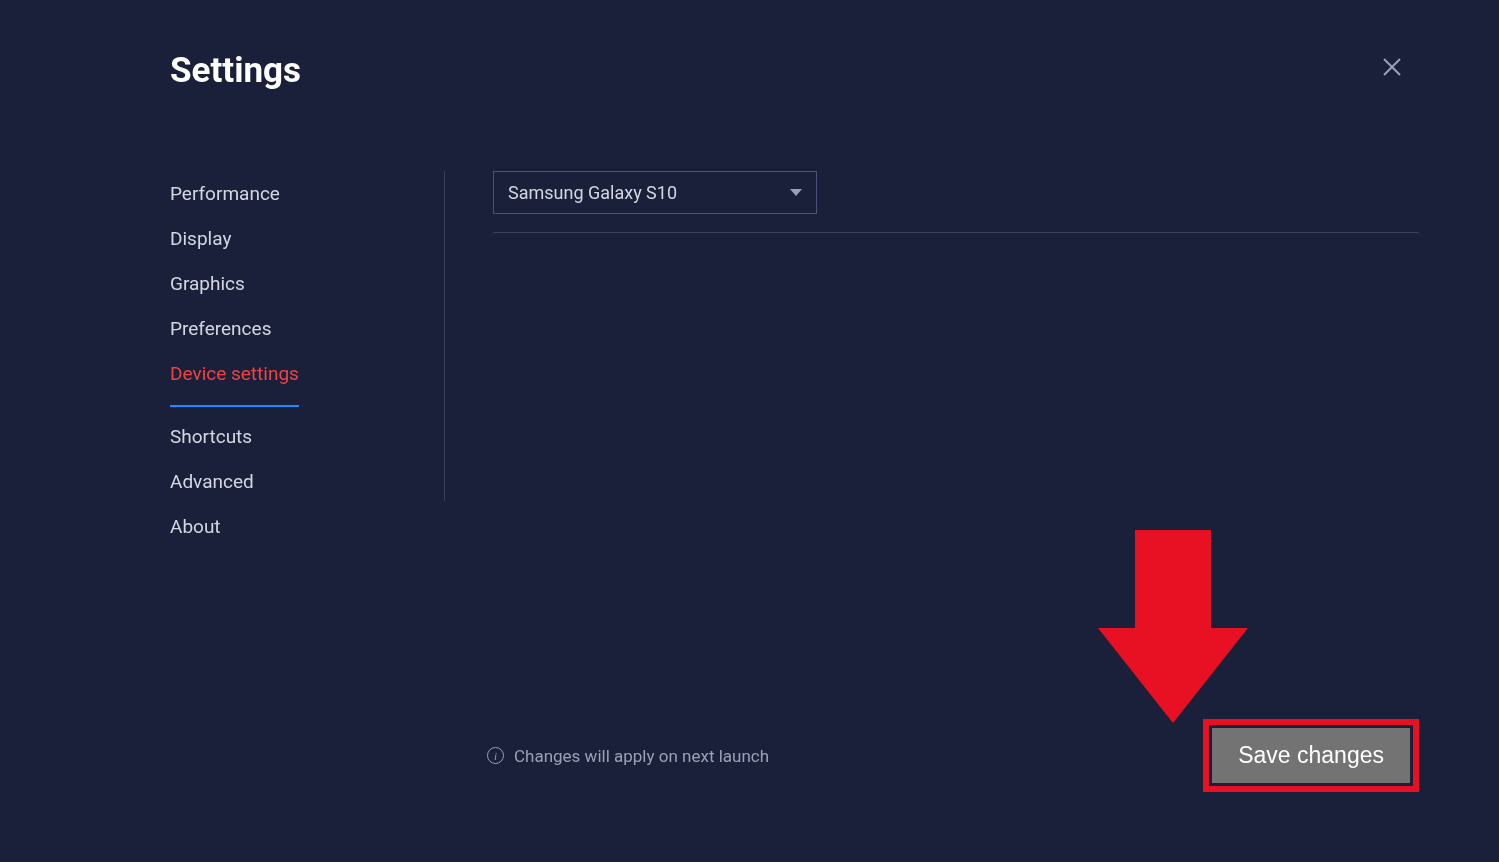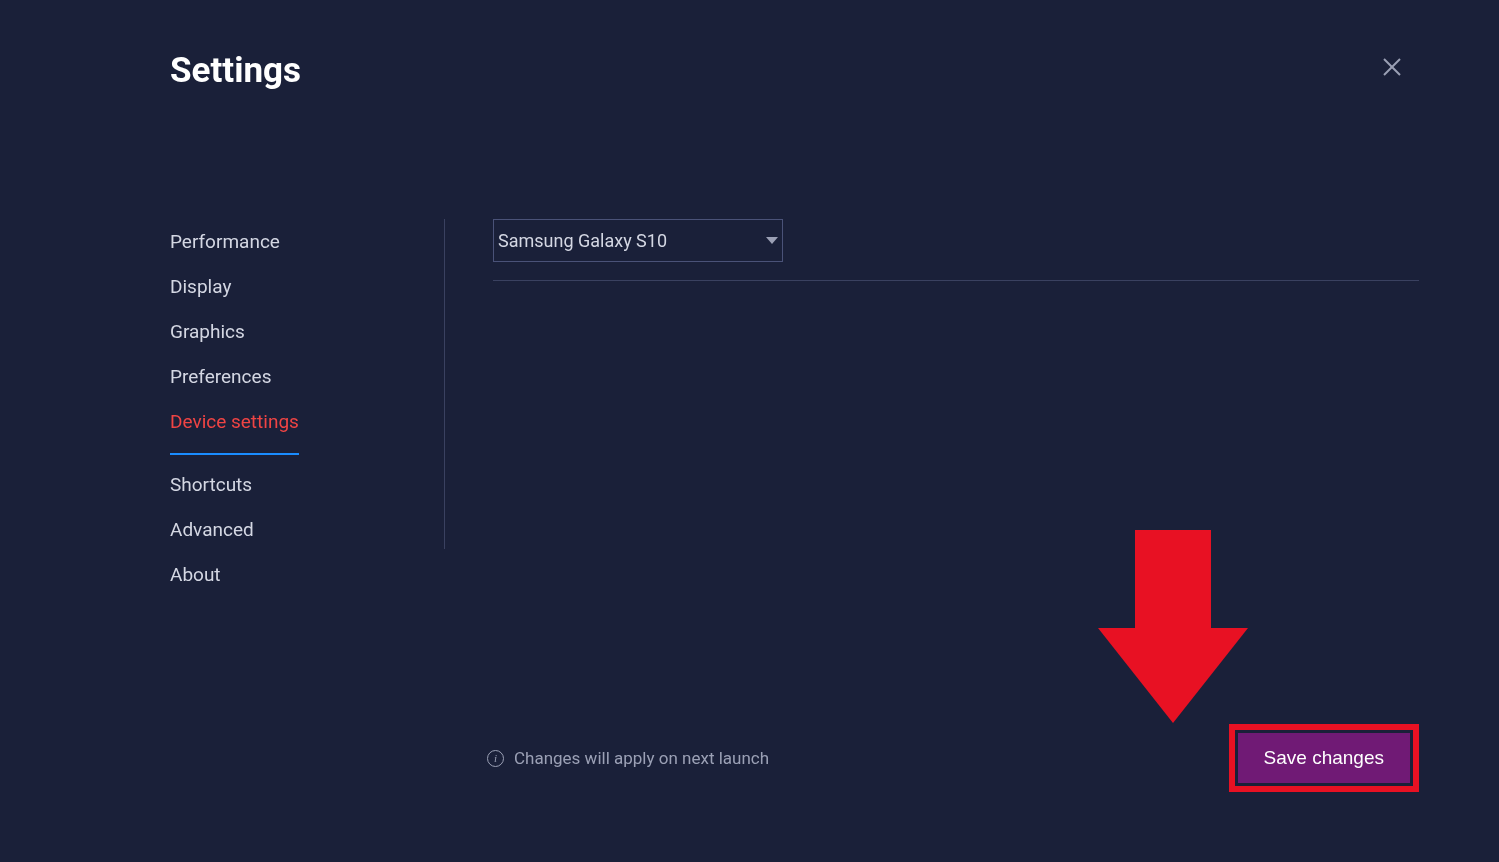--- a/index.html
+++ b/index.html
@@ -43,21 +43,20 @@
     .title {
       font-size: 35px;
       font-weight: 700;
       color: #ffffff;
       margin-bottom: 80px;
     }
     
     .content {
       display: flex;
       flex: 1;
-      margin-top: 48px;
     }
     
     .sidebar {
       width: 275px;
       border-right: 1px solid #3a4160;
       padding-right: 30px;
       height: 330px;
     }
     
     .sidebar-item {
@@ -81,23 +80,23 @@
       padding-left: 48px;
     }
     
     .section-label {
       font-size: 19px;
       color: #ffffff;
       margin-bottom: 18px;
     }
     
     .dropdown {
-      width: 290px;
+      width: 324px;
       border: 1px solid #4a5278;
-      padding: 10px 4px;
+      padding: 10px 14px;
       font-size: 18px;
       color: #d4d7e3;
       background: transparent;
       display: flex;
       justify-content: space-between;
       align-items: center;
       cursor: pointer;
       margin-bottom: 18px;
     }
     
@@ -150,25 +149,25 @@
       font-style: italic;
       font-family: serif;
     }
     
     .save-button-wrapper {
       border: 6px solid #e81123;
       padding: 3px;
     }
     
     .save-button {
-      background: #701a75;
+      background: #737373;
       color: #ffffff;
       border: none;
       padding: 14px 26px;
-      font-size: 19px;
+      font-size: 23px;
       cursor: pointer;
     }
     
     .arrow-annotation {
       position: absolute;
       top: 530px;
       left: 1098px;
       pointer-events: none;
     }
     

